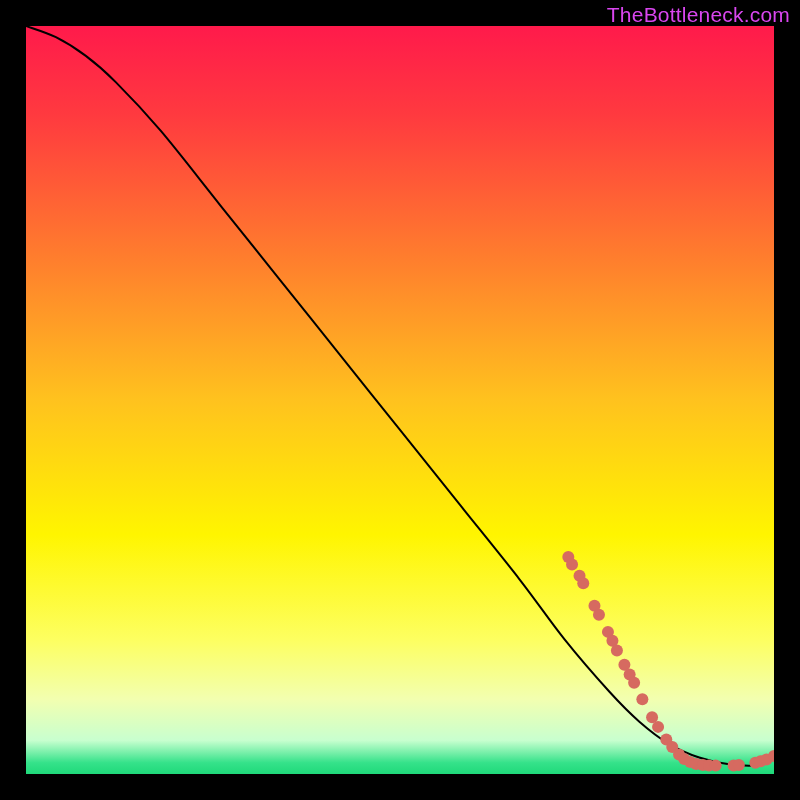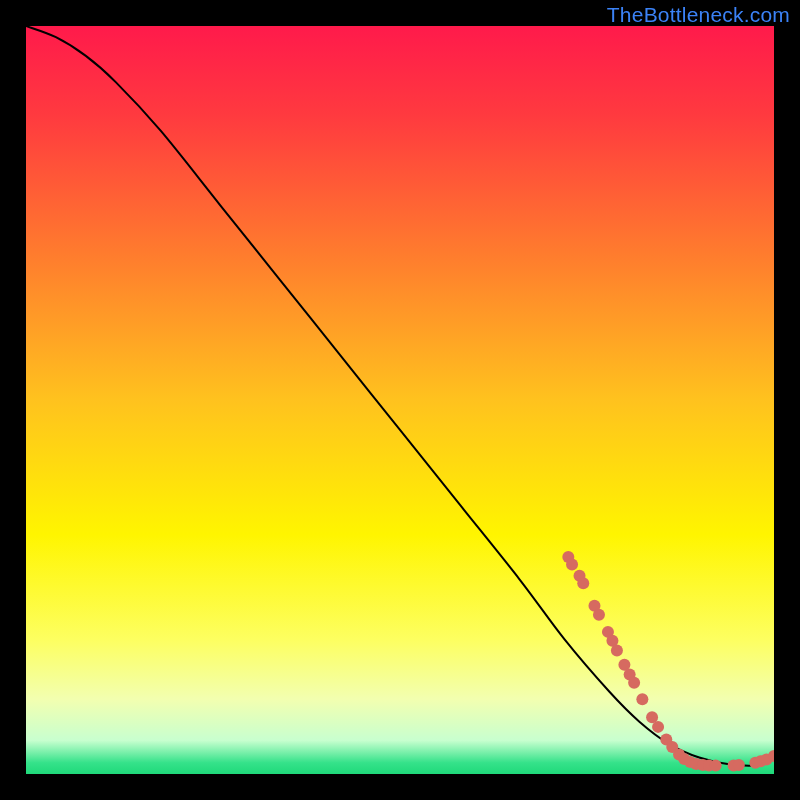--- a/index.html
+++ b/index.html
@@ -14,21 +14,21 @@
   .frame {
     position: relative;
     width: 800px;
     height: 800px;
     background: #000;
   }
   .watermark {
     position: absolute;
     top: 3px;
     right: 10px;
-    color: #3b82f6;
+    color: #d946ef;
     font-size: 21px;
     font-weight: 400;
     letter-spacing: 0.2px;
     z-index: 5;
   }
   .plot-wrap {
     position: absolute;
     left: 26px;
     top: 26px;
     width: 748px;

